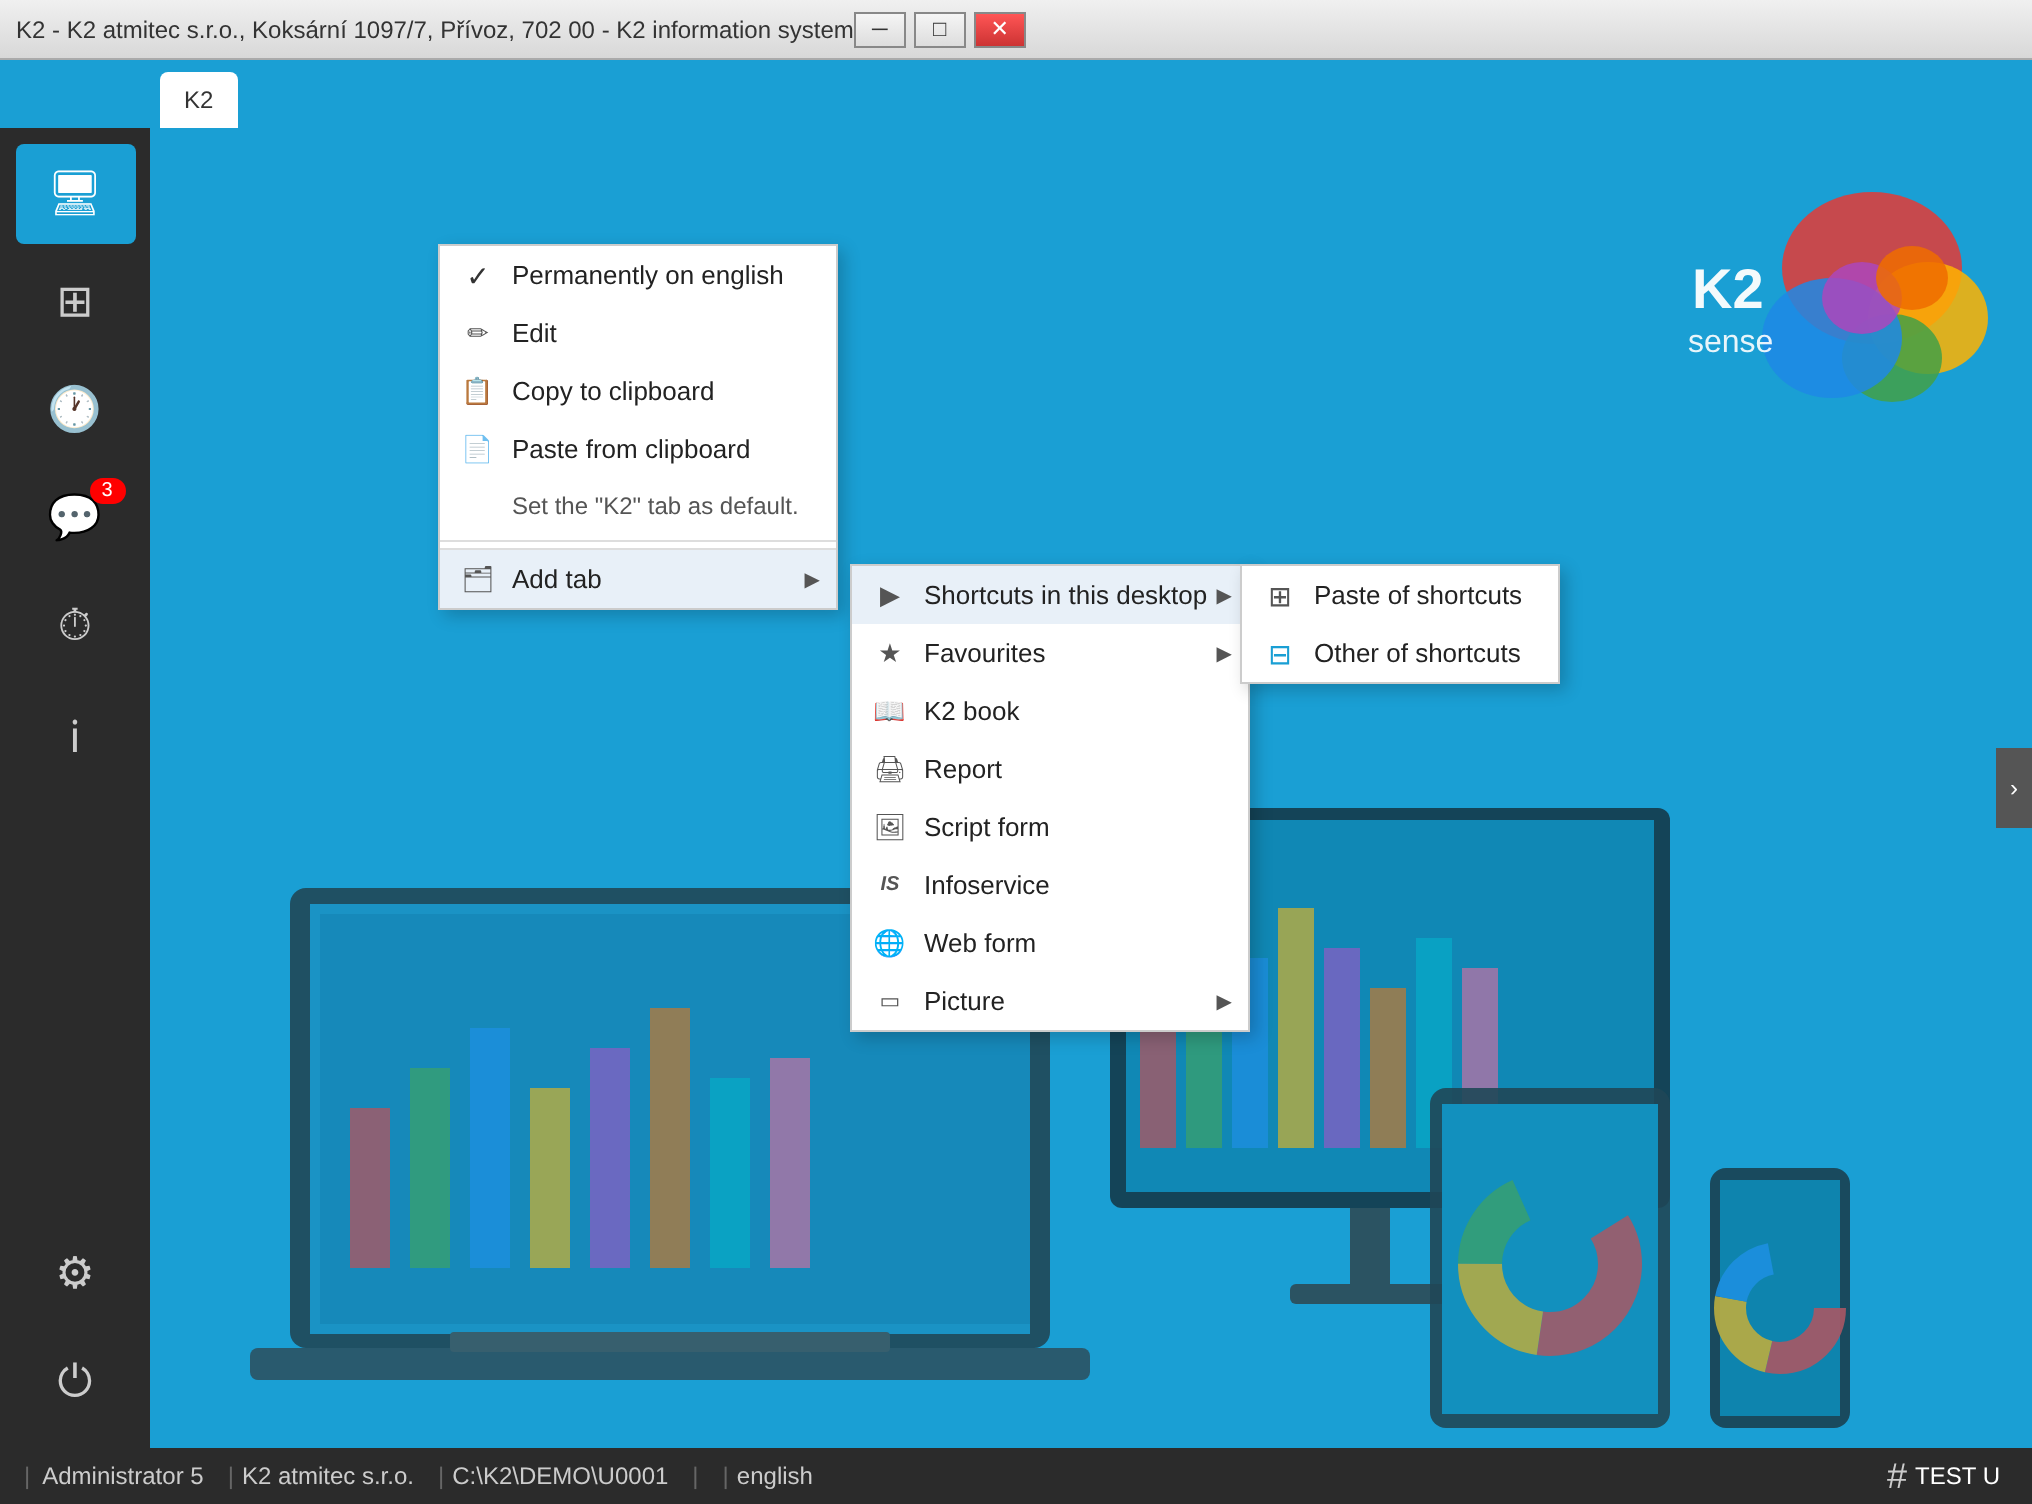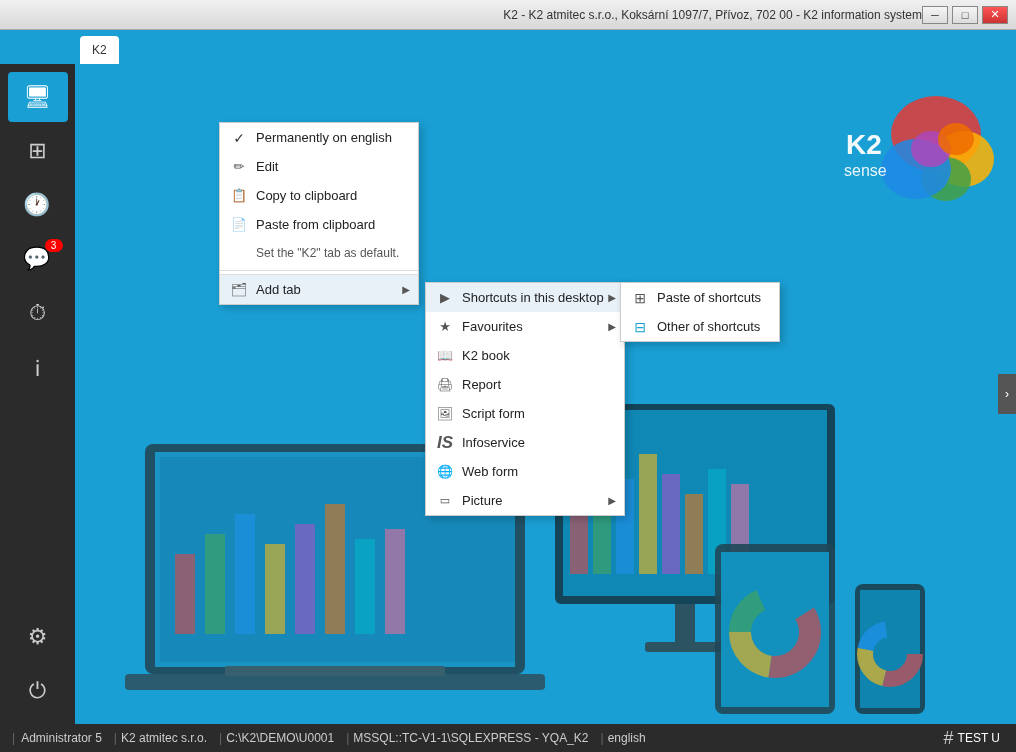--- a/index.html
+++ b/index.html
@@ -4,21 +4,21 @@
   <style>
     * { margin: 0; padding: 0; box-sizing: border-box; }
     body { width: 1016px; height: 752px; font-family: 'Segoe UI', Arial, sans-serif; font-size: 13px; overflow: hidden; background: #1a9fd4; }
 
     
     .title-bar {
       height: 30px;
       background: linear-gradient(to bottom, #f0f0f0, #d8d8d8);
       display: flex;
       align-items: center;
-      justify-content: flex-end;
+      justify-content: flex-start;
       padding: 0 8px;
       border-bottom: 1px solid #aaa;
     }
     .title-bar-title { font-size: 12px; color: #333; }
     .title-bar-controls { display: flex; gap: 4px; }
     .title-btn {
       width: 26px; height: 18px;
       border: 1px solid #888;
       background: linear-gradient(to bottom, #f5f5f5, #ddd);
       cursor: pointer;
@@ -343,21 +343,21 @@
         <span class="item-icon">🖨</span>
         <span>Report</span>
       </div>
 
       <div class="context-menu-item">
         <span class="item-icon">🖼</span>
         <span>Script form</span>
       </div>
 
       <div class="context-menu-item">
-        <span class="item-icon" style="font-size:17px; font-weight:bold; font-style:italic;">IS</span>
+        <span class="item-icon" style="font-size:10px; font-weight:bold; font-style:italic;">IS</span>
         <span>Infoservice</span>
       </div>
 
       <div class="context-menu-item">
         <span class="item-icon">🌐</span>
         <span>Web form</span>
       </div>
 
       <div class="context-menu-item has-submenu">
         <span class="item-icon" style="font-size:11px;">▭</span>
@@ -383,18 +383,17 @@
 </div>
 
 <div class="status-bar">
   <span style="color:#666; margin-right:6px;">|</span>
   <span>Administrator 5</span>
   <span class="status-separator">|</span>
   <span>K2 atmitec s.r.o.</span>
   <span class="status-separator">|</span>
   <span>C:\K2\DEMO\U0001</span>
   <span class="status-separator">|</span>
-  <span>MSSQL::TC-V1-1\SQLEXPRESS - YQA_K2</span>
   <span class="status-separator">|</span>
   <span>english</span>
   <span class="status-hash">#</span>
   <span style="color:#ffffff; font-size:12px;">TEST U</span>
 </div>
 
 </body></html>

